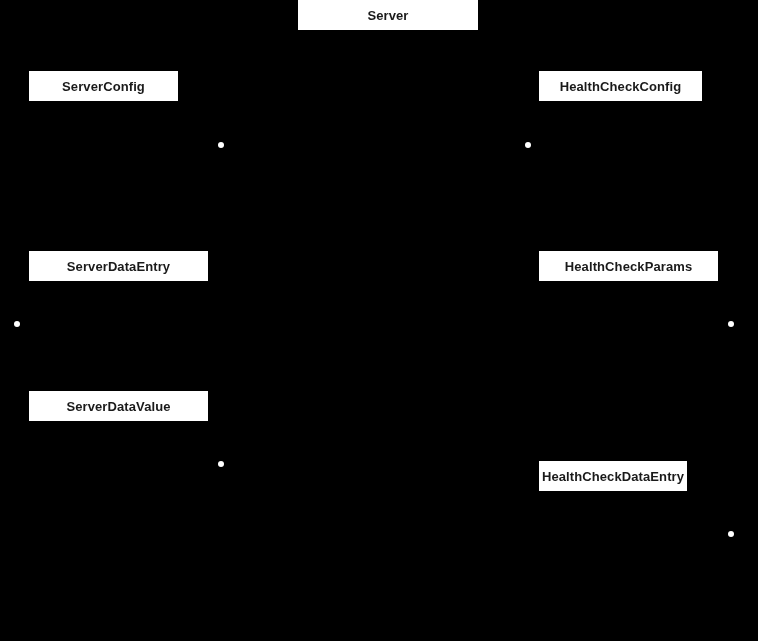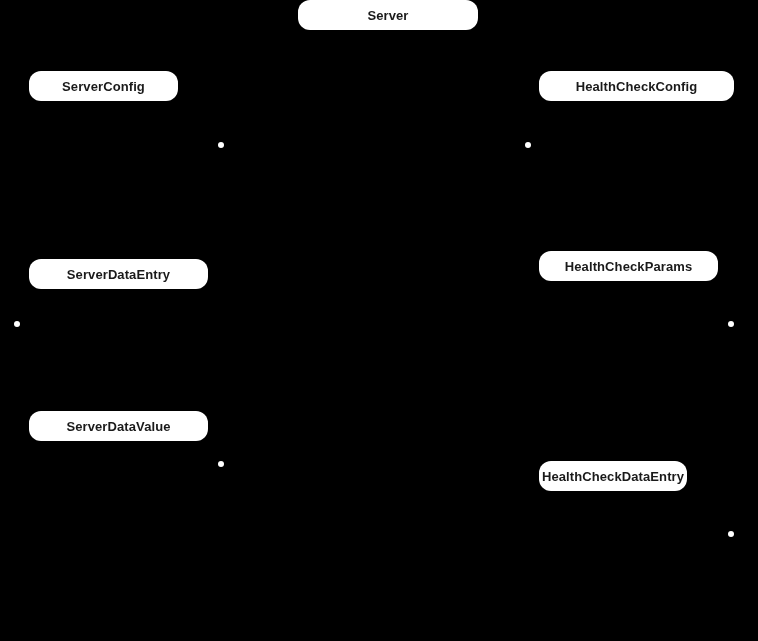--- a/index.html
+++ b/index.html
@@ -26,21 +26,20 @@
     align-items: center;
     justify-content: center;
     font-family: "Liberation Sans", sans-serif;
     font-size: 13px;
     font-weight: 600;
     letter-spacing: 0.1px;
     line-height: 1;
     box-sizing: border-box;
     white-space: nowrap;
     overflow: hidden;
-    border-radius: 12px;
   }
   .node-label {
     display: block;
     pointer-events: none;
   }
   .edge-dot {
     position: absolute;
     background: #ffffff;
     border-radius: 50%;
     box-sizing: border-box;
@@ -49,30 +48,30 @@
 </head>
 <body>
 
 <div id="diagram-canvas" style="width: 758px; height: 641px; background: rgb(0, 0, 0);">
     <div class="node-box" style="left: 298px; top: 0px; width: 180px; height: 30px; background: rgb(255, 255, 255); color: rgb(26, 26, 26);">
       <span class="node-label">Server</span>
     </div>
     <div class="node-box" style="left: 29px; top: 71px; width: 149px; height: 30px; background: rgb(255, 255, 255); color: rgb(26, 26, 26);">
       <span class="node-label">ServerConfig</span>
     </div>
-    <div class="node-box" style="left: 539px; top: 71px; width: 195px; height: 30px; background: rgb(255, 255, 255); color: rgb(26, 26, 26);">
+    <div class="node-box" style="left: 539px; top: 71px; width: 163px; height: 30px; background: rgb(255, 255, 255); color: rgb(26, 26, 26);">
       <span class="node-label">HealthCheckConfig</span>
     </div>
-    <div class="node-box" style="left: 29px; top: 251px; width: 179px; height: 30px; background: rgb(255, 255, 255); color: rgb(26, 26, 26); margin-top: 8px;">
+    <div class="node-box" style="left: 29px; top: 251px; width: 179px; height: 30px; background: rgb(255, 255, 255); color: rgb(26, 26, 26);">
       <span class="node-label">ServerDataEntry</span>
     </div>
     <div class="node-box" style="left: 539px; top: 251px; width: 179px; height: 30px; background: rgb(255, 255, 255); color: rgb(26, 26, 26); text-align: center;">
       <span class="node-label">HealthCheckParams</span>
     </div>
-    <div class="node-box" style="left: 29px; top: 391px; width: 179px; height: 30px; background: rgb(255, 255, 255); color: rgb(26, 26, 26); margin-top: 20px;">
+    <div class="node-box" style="left: 29px; top: 391px; width: 179px; height: 30px; background: rgb(255, 255, 255); color: rgb(26, 26, 26);">
       <span class="node-label">ServerDataValue</span>
     </div>
     <div class="node-box" style="left: 539px; top: 461px; width: 148px; height: 30px; background: rgb(255, 255, 255); color: rgb(26, 26, 26);">
       <span class="node-label">HealthCheckDataEntry</span>
     </div>
     <div class="edge-dot" style="left: 218px; top: 142px; width: 6px; height: 6px; background: rgb(255, 255, 255);"></div>
     <div class="edge-dot" style="left: 525px; top: 142px; width: 6px; height: 6px; background: rgb(255, 255, 255);"></div>
     <div class="edge-dot" style="left: 14px; top: 321px; width: 6px; height: 6px; background: rgb(255, 255, 255);"></div>
     <div class="edge-dot" style="left: 728px; top: 321px; width: 6px; height: 6px; background: rgb(255, 255, 255);"></div>
     <div class="edge-dot" style="left: 218px; top: 461px; width: 6px; height: 6px; background: rgb(255, 255, 255);"></div>

